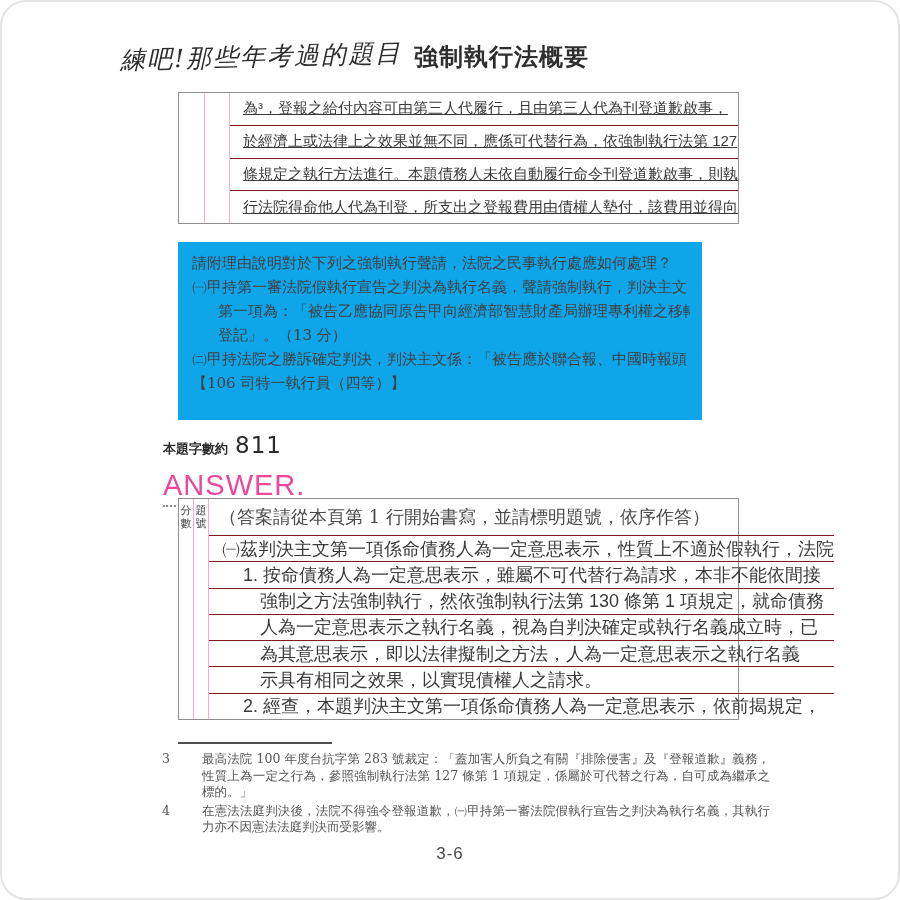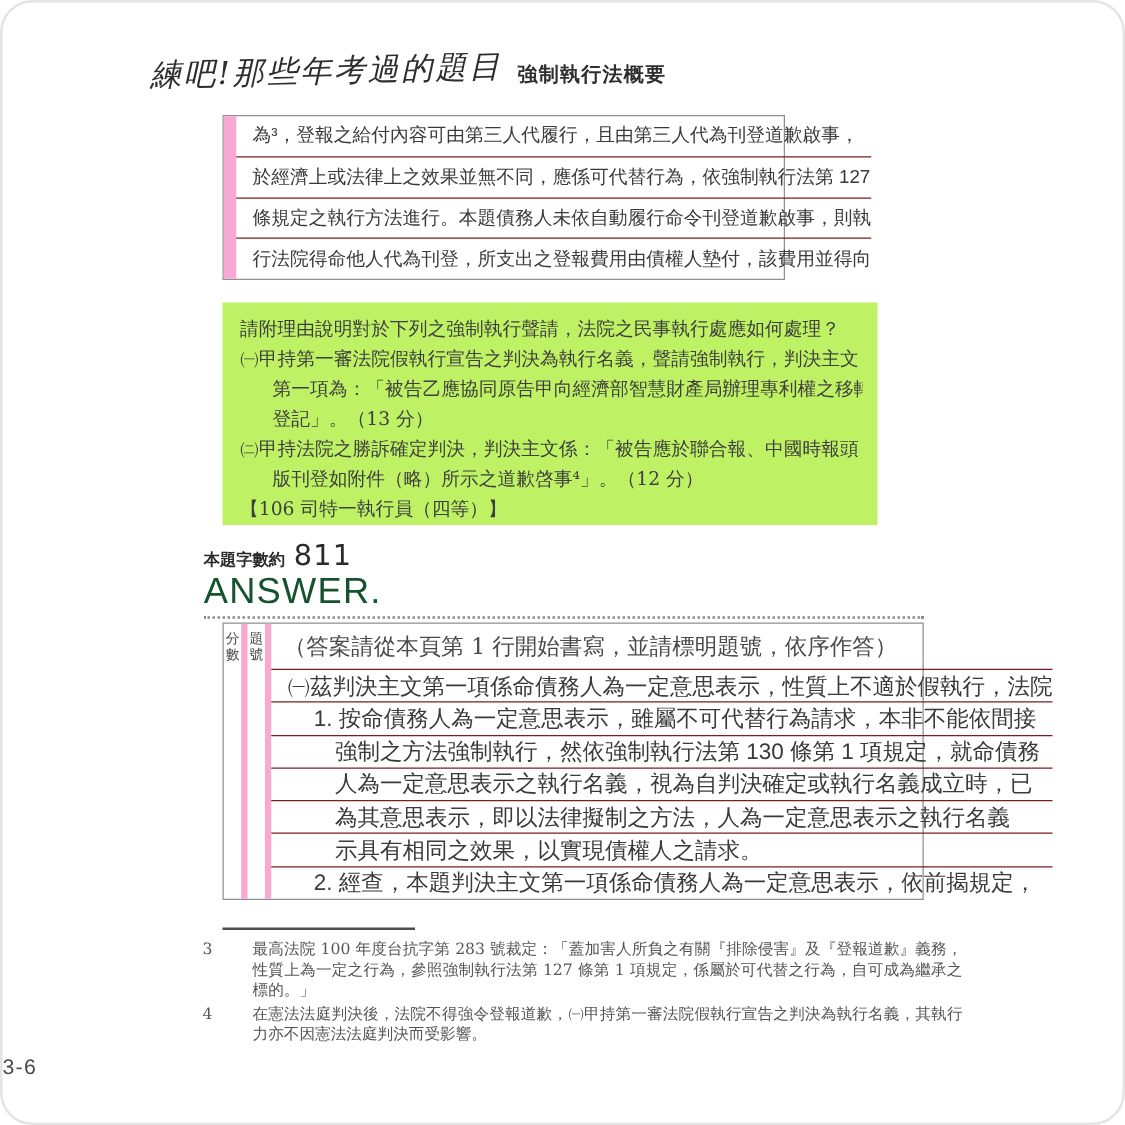--- a/index.html
+++ b/index.html
@@ -7,68 +7,68 @@
     position:relative;width:900px;height:900px;background:#ffffff;
     border:2px solid #e4e4e4;border-radius:26px;box-sizing:border-box;
     font-family:"Liberation Sans",sans-serif;color:#383838;overflow:hidden;
   }
   
   .header{position:absolute;left:118px;top:38px;display:flex;align-items:baseline;gap:12px;}
   .brand-script{
     font-family:"DejaVu Serif",serif;font-style:italic;font-size:25px;color:#2e2e2e;
     letter-spacing:2px;transform:rotate(-1.5deg);white-space:nowrap;
   }
-  .subject-title{font-size:16px;font-weight:bold;color:#2e2e2e;letter-spacing:1px;white-space:nowrap;}
+  .subject-title{font-size:24px;font-weight:bold;color:#2e2e2e;letter-spacing:1px;white-space:nowrap;}
   
   .ruled-table{
     position:absolute;display:flex;border:1px solid #8f8f8f;box-sizing:border-box;background:#fff;
   }
-  .cont-table{left:176px;top:90px;width:450px;height:132px;}
+  .cont-table{left:176px;top:90px;width:561px;height:132px;text-decoration:underline;}
   .ans-table{left:176px;top:496px;width:561px;height:222px;}
-  .narrow-col{width:34px;border-right:5px solid #f9a8d4;box-sizing:border-box;
+  .narrow-col{width:34px;border-right:1px solid #f9a8d4;box-sizing:border-box;
     display:flex;flex-direction:column;align-items:center;}
   .content-col{flex:1;display:flex;flex-direction:column;}
   .t-line{flex:1;display:flex;align-items:center;padding-left:13px;
     font-size:15px;color:#3a3a3a;white-space:nowrap;overflow:hidden;}
   .t-line + .t-line{border-top:1px solid #7f1d1d;}
   .ans-table .t-line{font-size:18px;}
   .head-cell{
     font-family:"DejaVu Serif",serif;font-size:11px;line-height:13px;color:#444;
     width:14px;text-align:center;padding-top:5px;word-break:break-all;
   }
   .instr-line{font-family:"DejaVu Serif",serif;font-size:13px;color:#4a4a4a;height:36px;flex:none;
     display:flex;align-items:center;padding-left:10px;white-space:nowrap;}
   .ind1{padding-left:28px;}
   .ind2{padding-left:34px;}
   .ind3{padding-left:51px;}
   
   .q-box{
-    position:absolute;left:176px;top:240px;width:524px;height:178px;background:#bef264;
+    position:absolute;left:176px;top:240px;width:524px;height:178px;background:#0ea5e9;
     box-sizing:border-box;padding:9px 12px 6px 14px;
     font-family:"DejaVu Serif",serif;font-size:15px;color:#3f3f3f;line-height:24px;
   }
   .q-line{white-space:nowrap;overflow:hidden;}
   .q-ind{padding-left:26px;}
   .q-source{text-align:left;padding-right:10px;white-space:nowrap;}
   
   .meta{position:absolute;left:161px;top:430px;width:578px;}
   .wc-row{display:flex;align-items:baseline;gap:7px;}
   .wc-label{font-size:13px;font-weight:bold;color:#2b2b2b;}
   .wc-value{font-family:"DejaVu Sans",sans-serif;font-size:23px;color:#2b2b2b;letter-spacing:1px;}
-  .answer-heading{font-size:29px;color:#14532d;letter-spacing:1px;margin-top:0px;line-height:30px;}
+  .answer-heading{font-size:29px;color:#ec4899;letter-spacing:1px;margin-top:12px;line-height:30px;}
   .dotted-divider{border-top:2px dotted #8c8c8c;margin-top:5px;width:576px;height:0;}
   
   .fn-sep{position:absolute;left:176px;top:740px;width:154px;border-top:2px solid #4d4d4d;height:0;}
   .footnotes{position:absolute;left:160px;top:749px;width:608px;
     font-family:"DejaVu Serif",serif;font-size:12.5px;color:#555;line-height:16.5px;}
   .fn-row{display:flex;margin-bottom:2px;}
   .fn-num{width:40px;flex:none;}
   .fn-text{flex:1;text-align:justify;}
   
-  .page-num{position:absolute;left:0;top:842px;width:100%;text-align:left;
+  .page-num{position:absolute;left:0;top:842px;width:100%;text-align:center;
     font-size:17px;color:#4a4a4a;letter-spacing:1px;}
 </style>
 </head>
 <body>
 
 <div class="page">
 
   <div class="header">
     <span class="brand-script">練吧!那些年考過的題目</span>
     <span class="subject-title">強制執行法概要</span>
@@ -84,21 +84,20 @@
       <div class="t-line">行法院得命他人代為刊登，所支出之登報費用由債權人墊付，該費用並得向</div>
     </div>
   </div>
 
   <div class="q-box">
     <div class="q-line">請附理由說明對於下列之強制執行聲請，法院之民事執行處應如何處理？</div>
     <div class="q-line">㈠甲持第一審法院假執行宣告之判決為執行名義，聲請強制執行，判決主文</div>
     <div class="q-line q-ind">第一項為：「被告乙應協同原告甲向經濟部智慧財產局辦理專利權之移轉</div>
     <div class="q-line q-ind">登記」。（13 分）</div>
     <div class="q-line">㈡甲持法院之勝訴確定判決，判決主文係：「被告應於聯合報、中國時報頭</div>
-    <div class="q-line q-ind">版刊登如附件（略）所示之道歉啓事⁴」。（12 分）</div>
     <div class="q-source">【106 司特一執行員（四等）】</div>
   </div>
 
   <div class="meta">
     <div class="wc-row">
       <span class="wc-label">本題字數約</span>
       <span class="wc-value">811</span>
     </div>
     <div class="answer-heading">ANSWER.</div>
     <div class="dotted-divider"></div>

